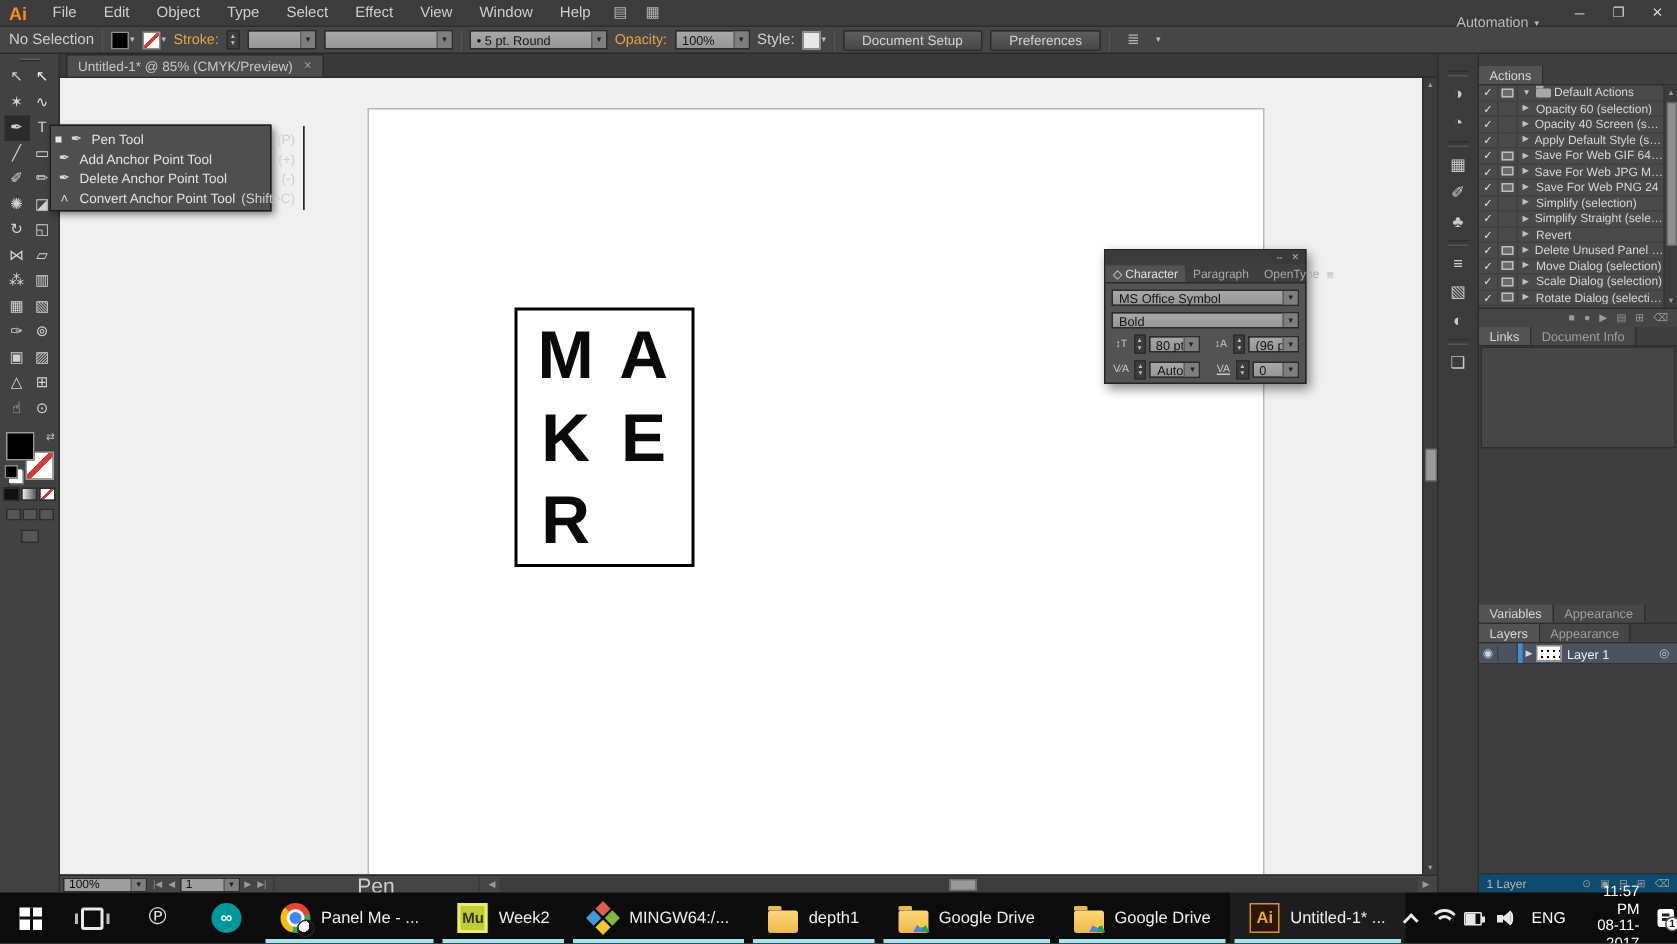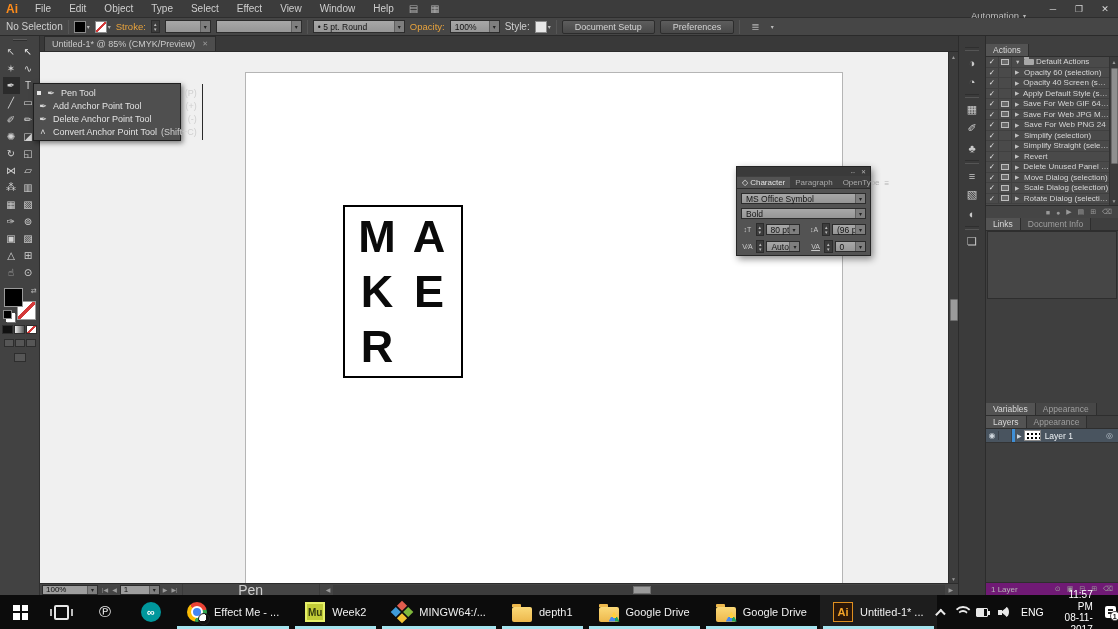--- a/index.html
+++ b/index.html
@@ -152,21 +152,21 @@
   .layer-row { height:14px; background:#49545f; display:flex; align-items:center; border-bottom:1px solid #333; }
   .lr-eye { width:13px; text-align:center; color:#cfd6dc; font-size:8px; border-right:1px solid #3a4048; }
   .lr-lock { width:13px; height:100%; border-right:1px solid #3a4048; }
   .lr-accent { width:3px; height:100%; background:#3f8fd6; }
   .lr-arr { color:#cfd6dc; font-size:6px; padding:0 2px; }
   .lr-thumb { width:17px; height:11px; background:#fff; border:1px solid #8a8a8a;
     background-image:radial-gradient(#000 0.8px, transparent 0.9px); background-size:4px 4px; background-position:1px 1px; }
   .lr-name { color:#eef2f5; font-size:8.5px; padding-left:4px; flex:1; }
   .lr-target { color:#b9c4cc; font-size:8px; padding-right:5px; }
   .dock-gap2 { flex:1; }
-  .lfoot { height:13px; background:#701a75; border-top:1px solid #2e2e2e; display:flex; align-items:center; padding:0 5px; }
+  .lfoot { height:13px; background:#0c4a6e; border-top:1px solid #2e2e2e; display:flex; align-items:center; padding:0 5px; }
   .lfoot .lcount { color:#b5b5b5; font-size:8px; flex:1; }
   .lfoot-icons { display:flex; gap:6px; }
 
   
   .flyout { position:absolute; left:33px; top:83px; width:148px; height:58px; background:#4f4f4f;
     border:1px solid #1f1f1f; box-shadow:2px 2px 5px rgba(0,0,0,.5); z-index:50; display:flex; }
   .fly-items { flex:1; display:flex; flex-direction:column; justify-content:space-around; padding:2px 0; }
   .fly-row { display:flex; align-items:center; height:13px; padding:0 5px 0 3px; gap:4px; }
   .fly-bullet { width:4px; height:4px; background:#e8e8e8; flex:none; }
   .fly-glyph { width:12px; color:#d8d8d8; font-size:9px; text-align:center; flex:none; }
@@ -981,21 +981,21 @@
           </span>
 
         </div>
 
         <div class="tapp chrome">
           <span class="ic">
             
             
             
           </span>
-          <span class="tlbl">Effect Me - ...</span>
+          <span class="tlbl">Panel Me - ...</span>
           <span class="uline"></span>
         </div>
 
         <div class="tapp mu">
           <span class="ic">
 
             <span class="icb">Mu</span>
 
           </span>
           <span class="tlbl">Week2</span>

